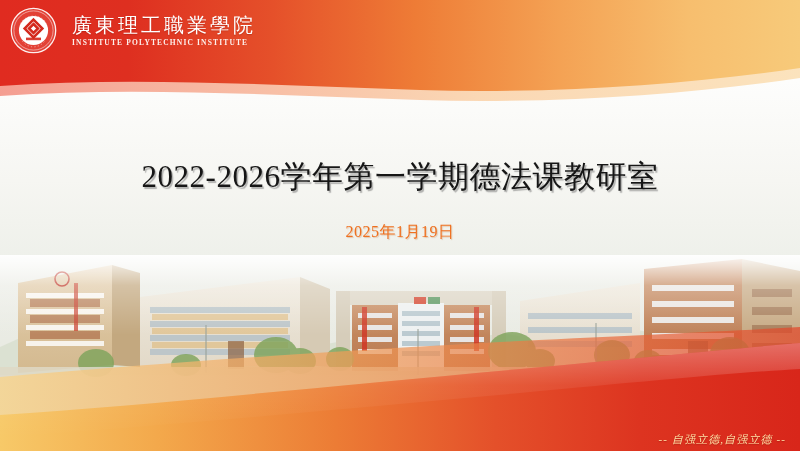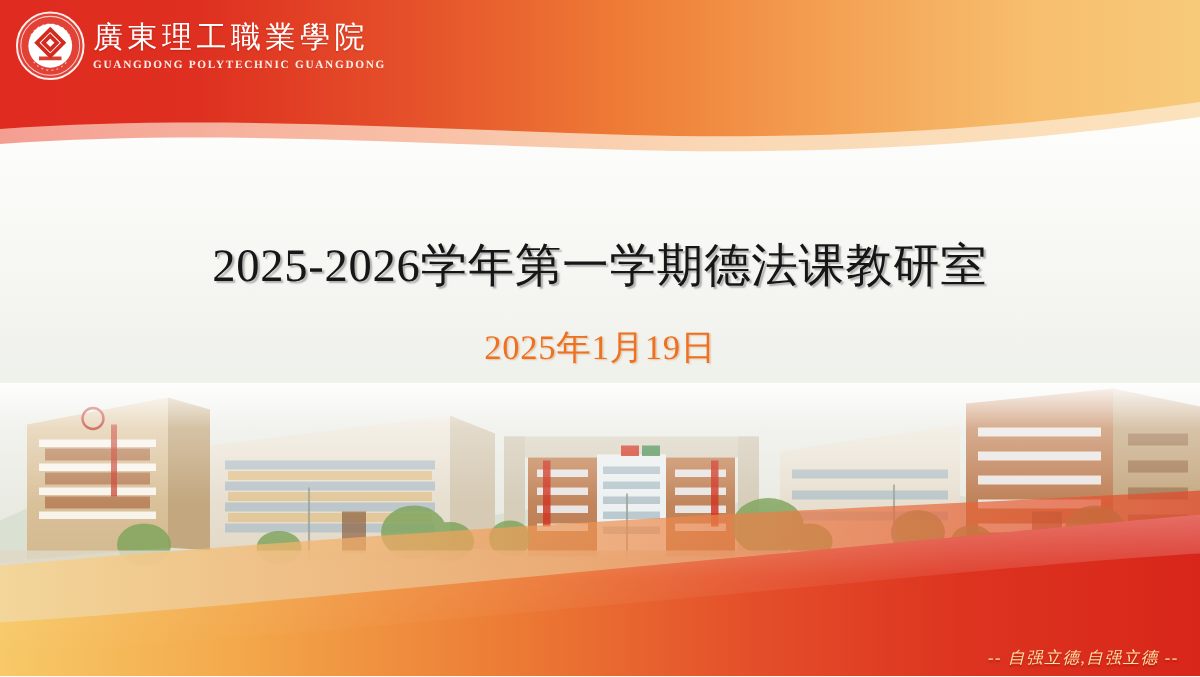--- a/index.html
+++ b/index.html
@@ -43,21 +43,21 @@
     overflow: hidden;
   }
   .header-svg { display: block; }
 
   .brand {
     position: absolute;
     left: 10px;
     top: 7px;
     display: flex;
     align-items: center;
-    gap: 5px;
+    gap: 15px;
     z-index: 4;
   }
 
   
   .seal {
     position: relative;
     width: 47px;
     height: 47px;
     flex: 0 0 auto;
   }
@@ -138,21 +138,21 @@
     line-height: 49px;
     color: #161616;
     letter-spacing: 0.5px;
     white-space: nowrap;
     font-weight: 400;
     text-shadow: 1.5px 1.5px 1px rgba(120,120,120,0.55);
   }
   .title-date {
     margin-top: 16px;
     font-family: "Liberation Serif", "DejaVu Serif", serif;
-    font-size: 23px;
+    font-size: 16px;
     line-height: 30px;
     color: #ef7020;
     letter-spacing: 0.5px;
     white-space: nowrap;
     text-shadow: 1px 1px 1px rgba(190,120,60,0.35);
   }
 </style>
 </head>
 <body>
 
@@ -388,23 +388,23 @@
 
           <g stroke="#ffffff" stroke-width="0.8" opacity="0.65">
             <path d="M10.5,16.5 A15,15 0 0,1 36.5,16.5" fill="none" stroke-dasharray="1.2 2.2"></path>
             <path d="M12.5,34.2 A13.5,13.5 0 0,0 34.5,34.2" fill="none" stroke-dasharray="1.2 2.2"></path>
           </g>
         </svg>
       </div>
 
       <div class="brand-text">
         <div class="brand-cn">廣東理工職業學院</div>
-        <div class="brand-en">GUANGDONG POLYTECHNIC GUANGDONG</div>
+        <div class="brand-en">INSTITUTE POLYTECHNIC INSTITUTE</div>
       </div>
     </div>
   </div>
 
   <div class="title-block">
-    <div class="title-line">2025-2026学年第一学期德法课教研室</div>
+    <div class="title-line">2022-2026学年第一学期德法课教研室</div>
     <div class="title-date">2025年1月19日</div>
   </div>
 
 </div>
 
 </body></html>

